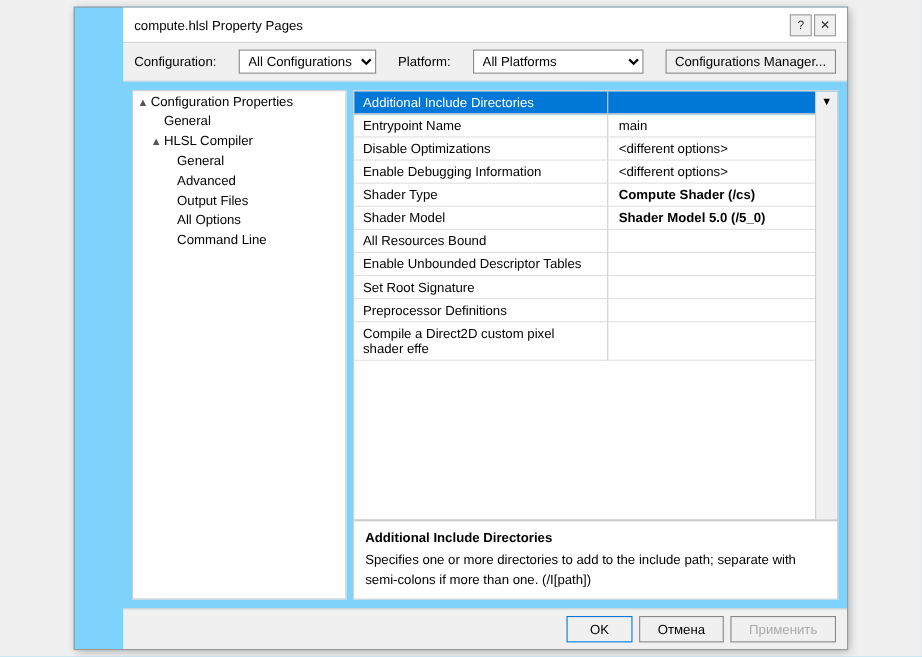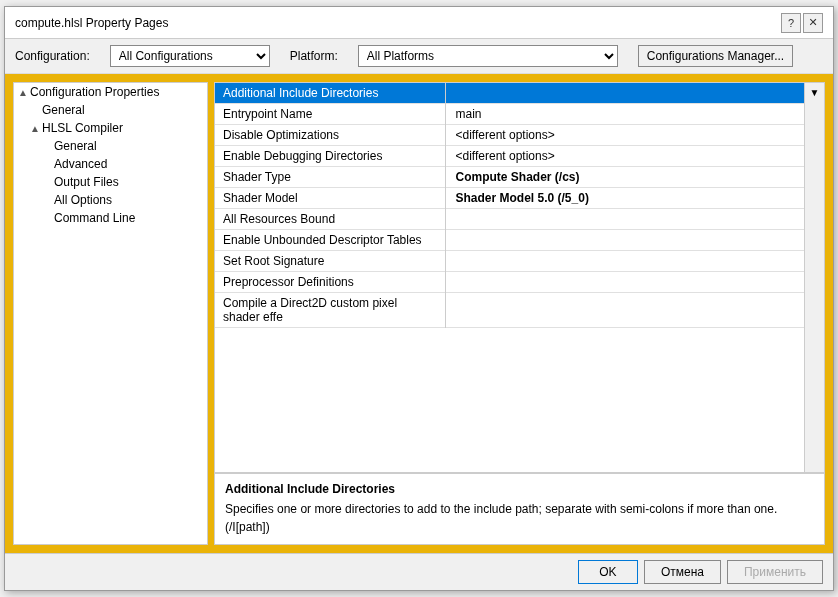--- a/index.html
+++ b/index.html
@@ -8,27 +8,28 @@
       font-size: 12px;
       background: #f0f0f0;
       display: flex;
       justify-content: center;
       align-items: center;
       width: 838px;
       height: 597px;
       overflow: hidden;
     }
     .dialog {
-      width: 830px;
+      width: 704px;
       height: 585px;
-      background: #eab308;
+      background: #7dd3fc;
       border: 1px solid #999;
       box-shadow: 2px 2px 8px rgba(0,0,0,0.3);
       display: flex;
       flex-direction: column;
+      padding-left: 44px;
     }
     .title-bar {
       background: #fff;
       border-bottom: 1px solid #ccc;
       padding: 6px 10px;
       display: flex;
       align-items: center;
       justify-content: space-between;
       height: 32px;
     }
@@ -262,21 +263,21 @@
               </tr>
               <tr>
                 <td>Entrypoint Name</td>
                 <td>main</td>
               </tr>
               <tr>
                 <td>Disable Optimizations</td>
                 <td>&lt;different options&gt;</td>
               </tr>
               <tr>
-                <td>Enable Debugging Directories</td>
+                <td>Enable Debugging Information</td>
                 <td>&lt;different options&gt;</td>
               </tr>
               <tr>
                 <td>Shader Type</td>
                 <td class="bold-val">Compute Shader (/cs)</td>
               </tr>
               <tr>
                 <td>Shader Model</td>
                 <td class="bold-val">Shader Model 5.0 (/5_0)</td>
               </tr>

